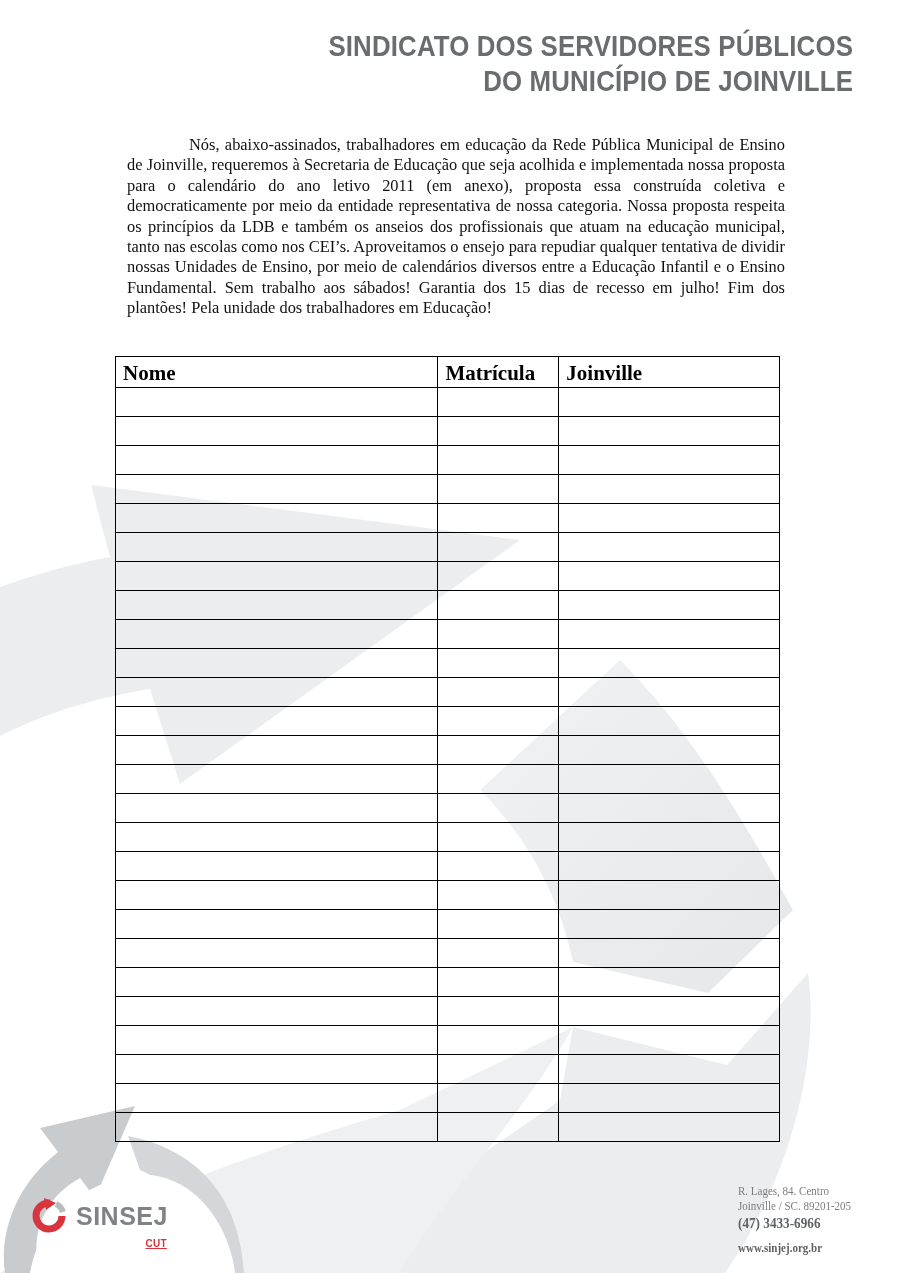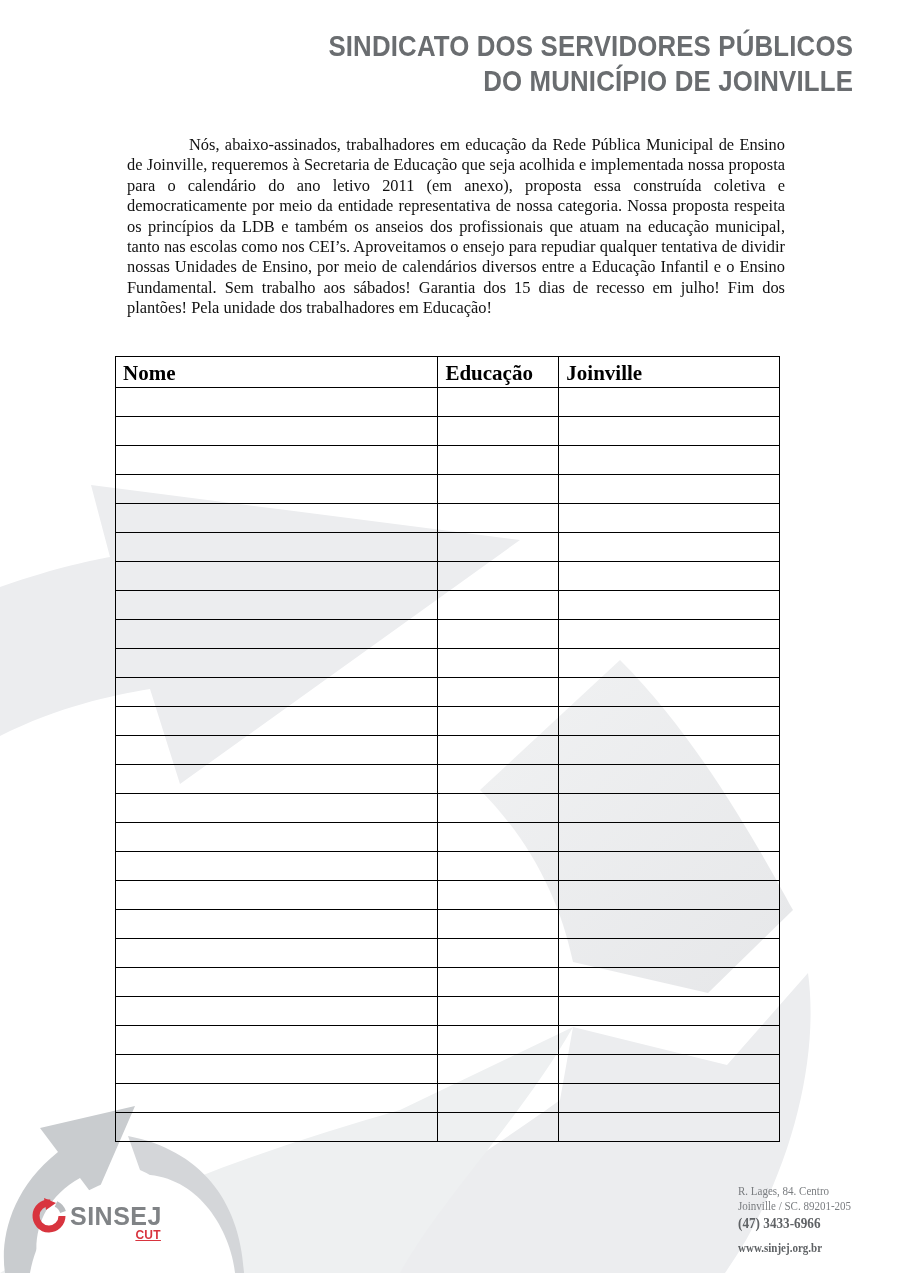--- a/index.html
+++ b/index.html
@@ -42,24 +42,24 @@
       font-family: Liberation Serif, serif; color: #7a7d80; z-index: 2;
     }
     .contact .line { font-size: 12.5px; line-height: 15px; transform: scaleX(0.88); transform-origin: left; white-space: nowrap; }
     .contact .phone { font-size: 15px; font-weight: bold; color: #5f6265; line-height: 18px; transform: scaleX(0.88); transform-origin: left; white-space: nowrap; }
     .contact .web { font-size: 12.5px; font-weight: bold; color: #5f6265; margin-top: 9px; transform: scaleX(0.88); transform-origin: left; white-space: nowrap; }
     .logo {
       position: absolute; left: 30px; top: 1196px; display: flex; align-items: center; z-index: 2;
     }
     .logo-text {
       font-family: "Liberation Sans", sans-serif; font-weight: bold;
-      font-size: 25px; color: #808386; letter-spacing: 0.5px; position: relative;
+      font-size: 25px; color: #808386; margin-left: 6px; letter-spacing: 0.5px; position: relative;
     }
     .logo-sub {
-      position: absolute; right: 1px; top: 26px; font-size: 12px; color: #d8343e; font-weight: bold; letter-spacing: 0.3px; text-decoration: underline;
+      position: absolute; right: 1px; top: 36px; font-size: 10px; color: #d8343e; font-weight: bold; letter-spacing: 0.3px; text-decoration: underline;
     }
   </style>
 </head>
 <body>
 
 <svg class="watermark" viewBox="0 0 899 1273">
   <defs>
     <linearGradient id="wmGrad" x1="0" y1="0" x2="1" y2="1">
       <stop offset="0" stop-color="#f1f2f3"></stop>
       <stop offset="1" stop-color="#e6e7e9"></stop>
@@ -87,21 +87,21 @@
 
 <table class="signatures">
   <colgroup>
       <col class="c-nome">
       <col class="c-mat">
       <col class="c-ass">
     </colgroup>
   <thead>
     <tr>
       <th>Nome</th>
-      <th>Educação</th>
+      <th>Matrícula</th>
       <th>Joinville</th>
     </tr>
   </thead>
   <tbody id="sig-body">
       <tr>
         <td></td>
         <td></td>
         <td></td>
       </tr>
       <tr>

